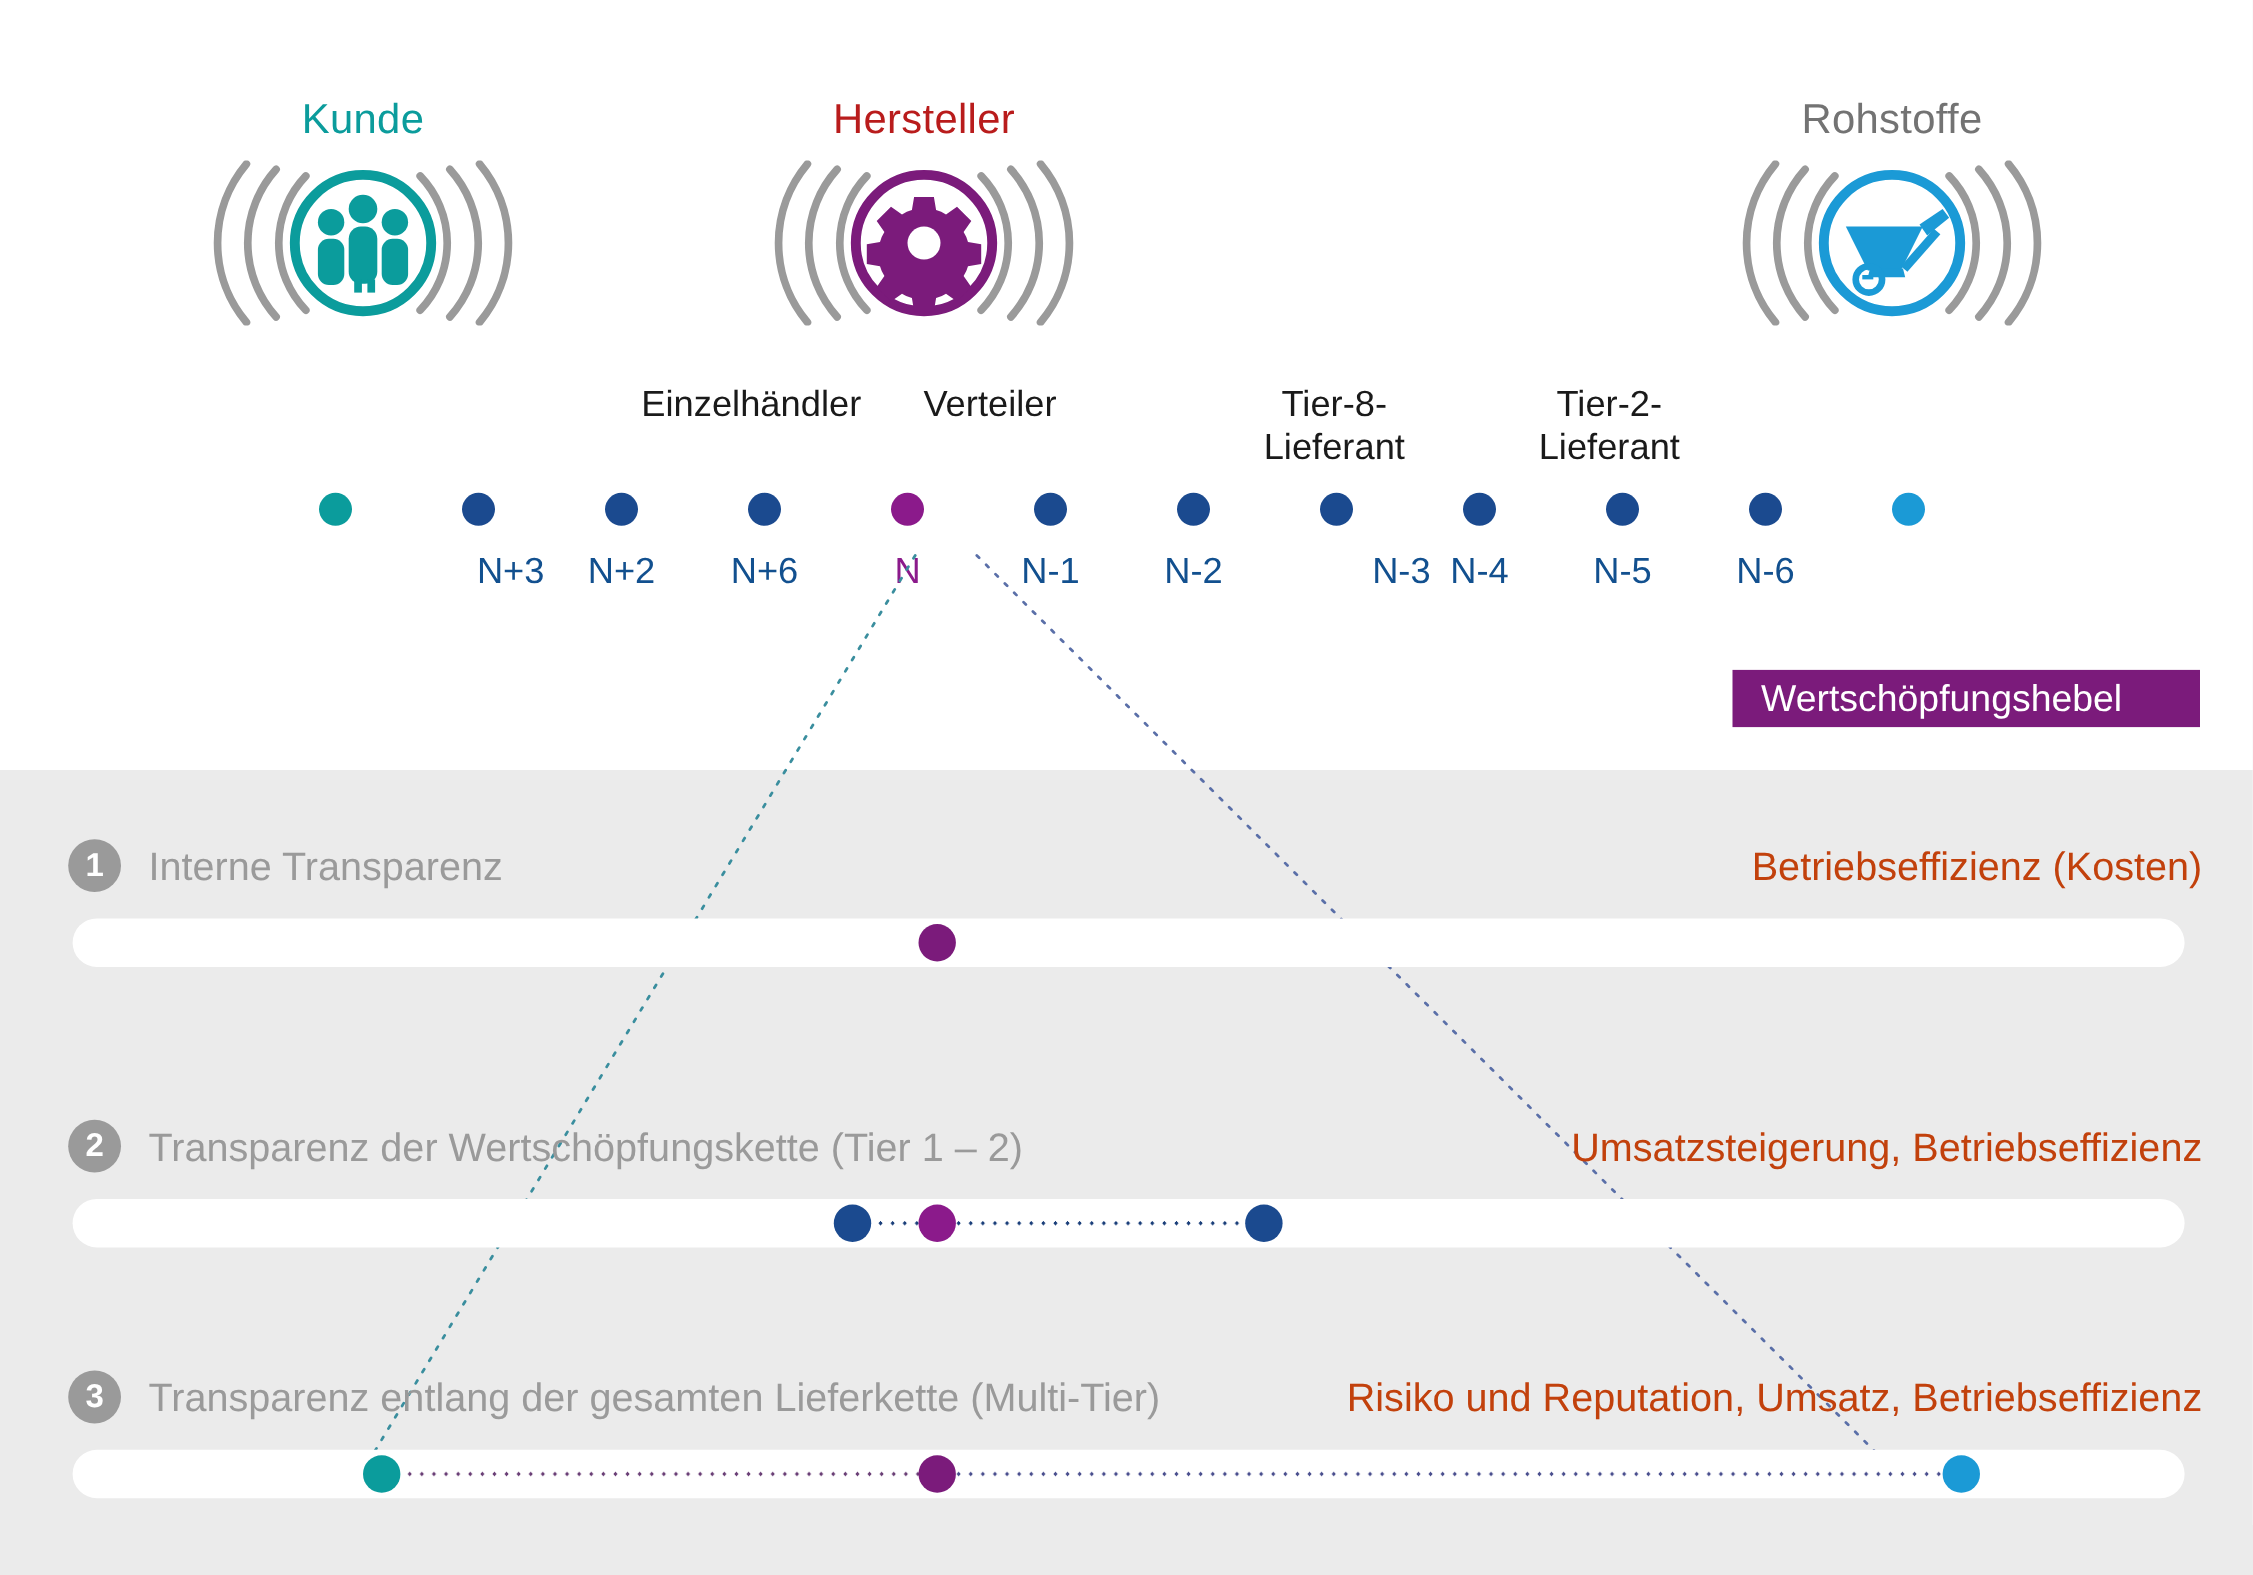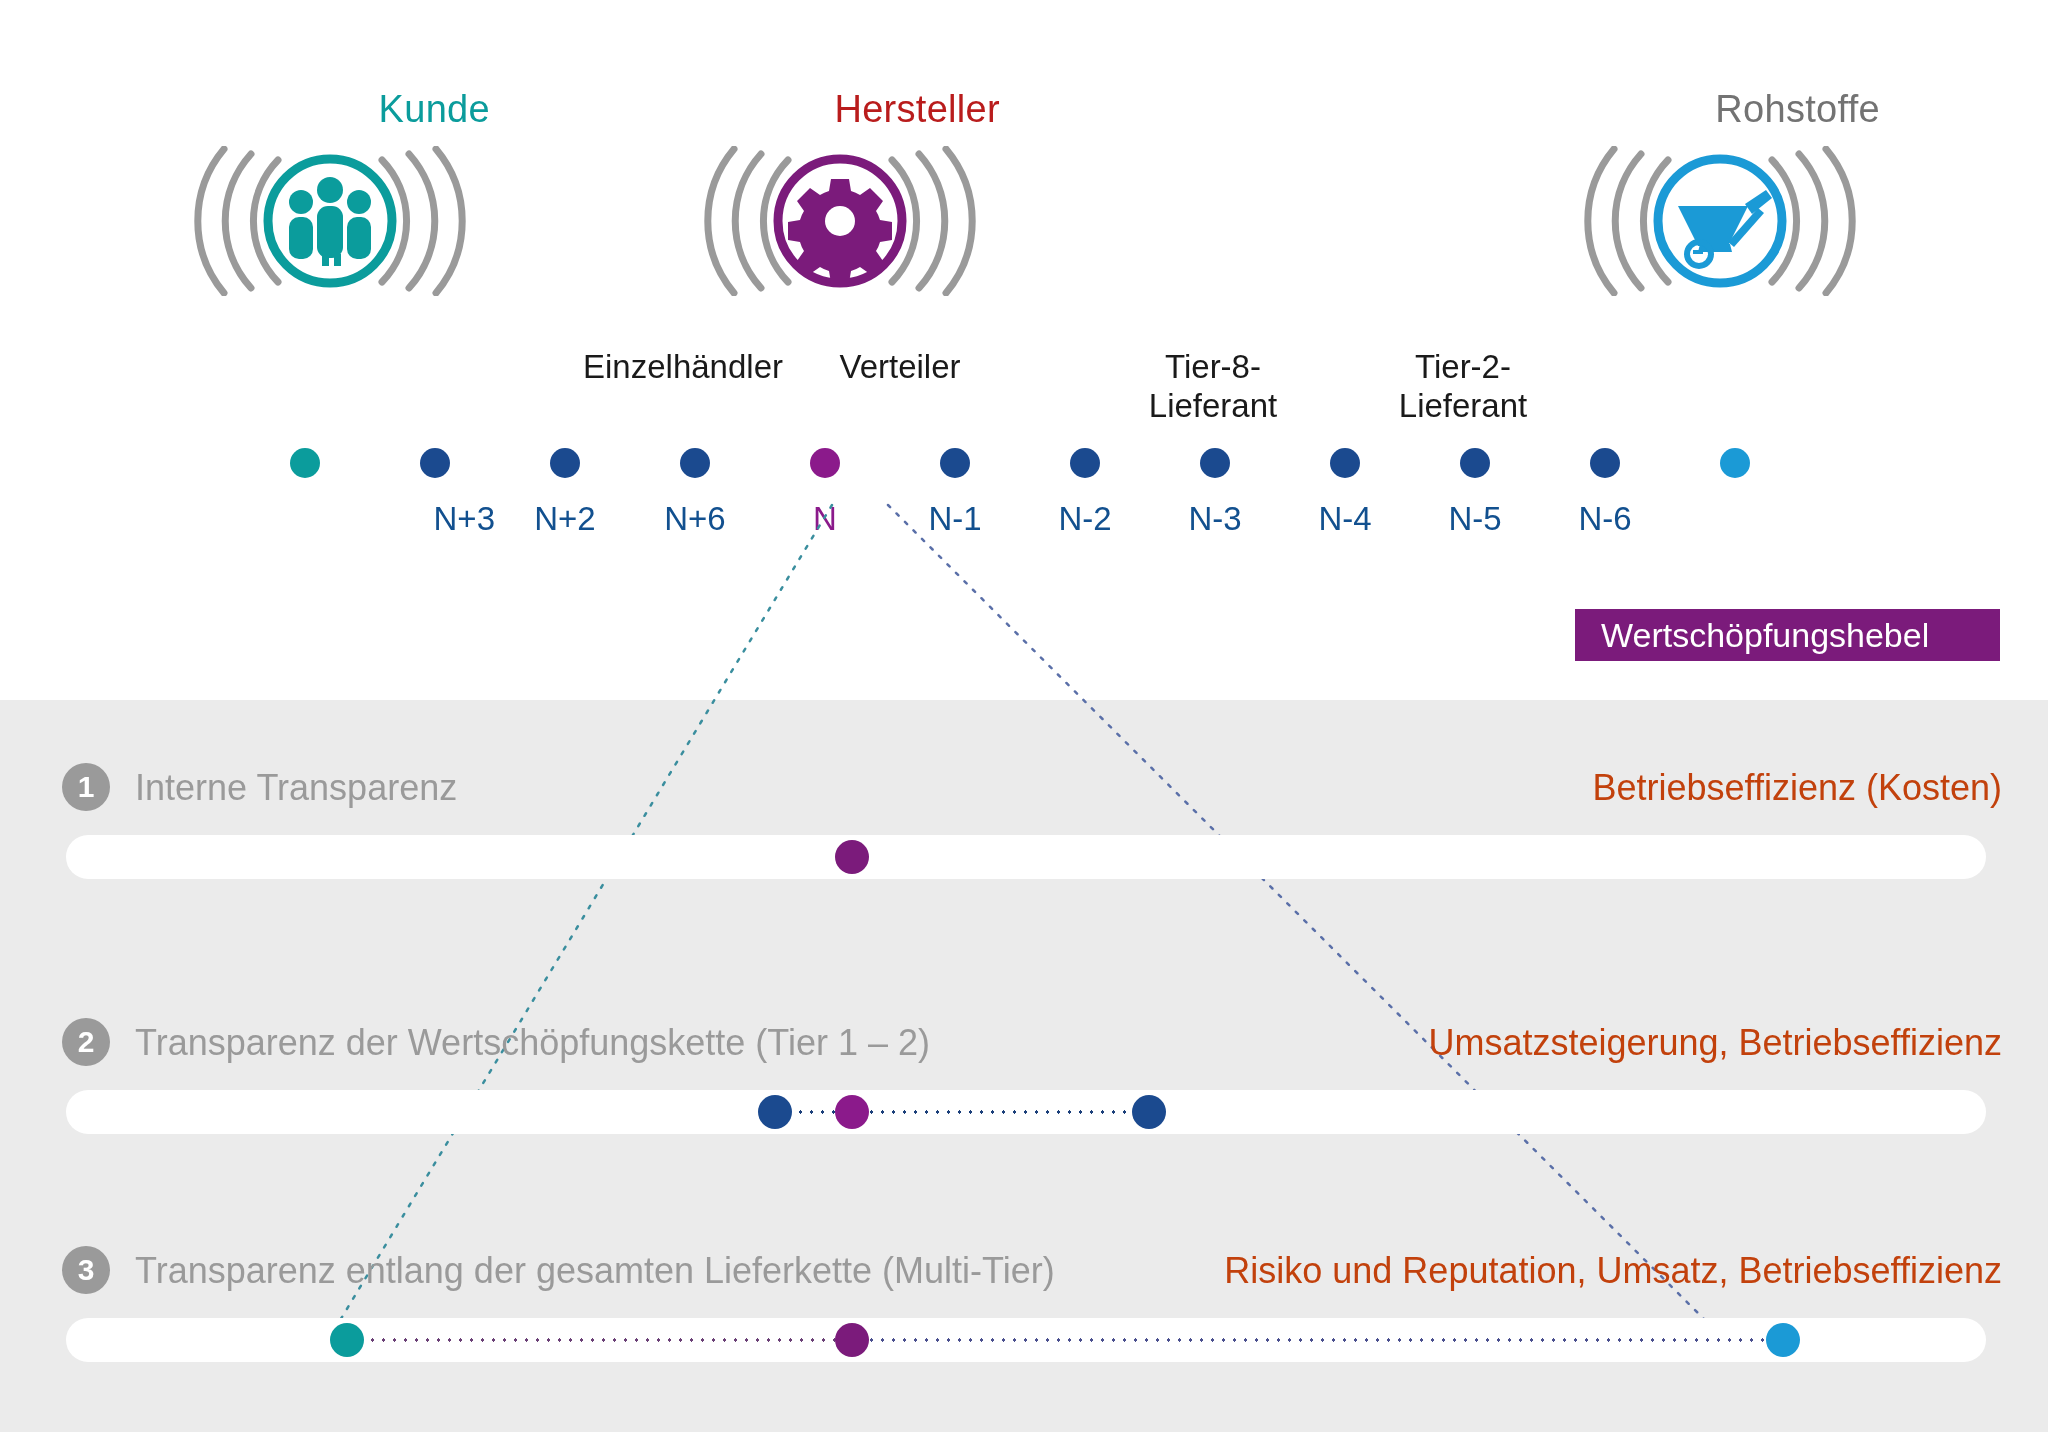--- a/index.html
+++ b/index.html
@@ -12,21 +12,21 @@
   }
   #stage{position:absolute;left:0;top:0;width:2048px;height:1432px;}
 
   
   .grey-panel{
     position:absolute;left:0;top:700px;width:2048px;height:732px;
     background:#ebebeb;
   }
 
   
-  .node{position:absolute;width:320px;text-align:right;}
+  .node{position:absolute;width:320px;text-align:center;}
   .node .node-label{
     font-size:38px;letter-spacing:.3px;line-height:1;
     margin-bottom:18px;white-space:nowrap;
   }
   .node .icon-wrap{position:relative;width:320px;height:150px;}
   .node svg{position:absolute;left:0;top:0;}
 
   
   .tier-label{
     position:absolute;color:#1a1a1a;font-size:33px;line-height:1.17;
@@ -182,21 +182,21 @@
       <div class="chain-code" style="left: 505px; top: 500px;">N+2</div>
       <div class="chain-dot" style="left: 680px; top: 448px; background: rgb(27, 74, 143);"></div>
       <div class="chain-code" style="left: 635px; top: 500px;">N+6</div>
       <div class="chain-dot" style="left: 810px; top: 448px; background: rgb(139, 26, 139);"></div>
       <div class="chain-code hl" style="left: 765px; top: 500px;">N</div>
       <div class="chain-dot" style="left: 940px; top: 448px; background: rgb(27, 74, 143);"></div>
       <div class="chain-code" style="left: 895px; top: 500px;">N-1</div>
       <div class="chain-dot" style="left: 1070px; top: 448px; background: rgb(27, 74, 143);"></div>
       <div class="chain-code" style="left: 1025px; top: 500px;">N-2</div>
       <div class="chain-dot" style="left: 1200px; top: 448px; background: rgb(27, 74, 143);"></div>
-      <div class="chain-code" style="left: 1155px; top: 500px;">N-3</div>
+      <div class="chain-code" style="left: 1214px; top: 500px;">N-3</div>
       <div class="chain-dot" style="left: 1330px; top: 448px; background: rgb(27, 74, 143);"></div>
       <div class="chain-code" style="left: 1285px; top: 500px;">N-4</div>
       <div class="chain-dot" style="left: 1460px; top: 448px; background: rgb(27, 74, 143);"></div>
       <div class="chain-code" style="left: 1415px; top: 500px;">N-5</div>
       <div class="chain-dot" style="left: 1590px; top: 448px; background: rgb(27, 74, 143);"></div>
       <div class="chain-code" style="left: 1545px; top: 500px;">N-6</div>
       <div class="chain-dot" style="left: 1720px; top: 448px; background: rgb(27, 154, 214);"></div>
     </div>
 
   <svg class="guide" style="left:0;top:0;width:2048px;height:1432px;">

